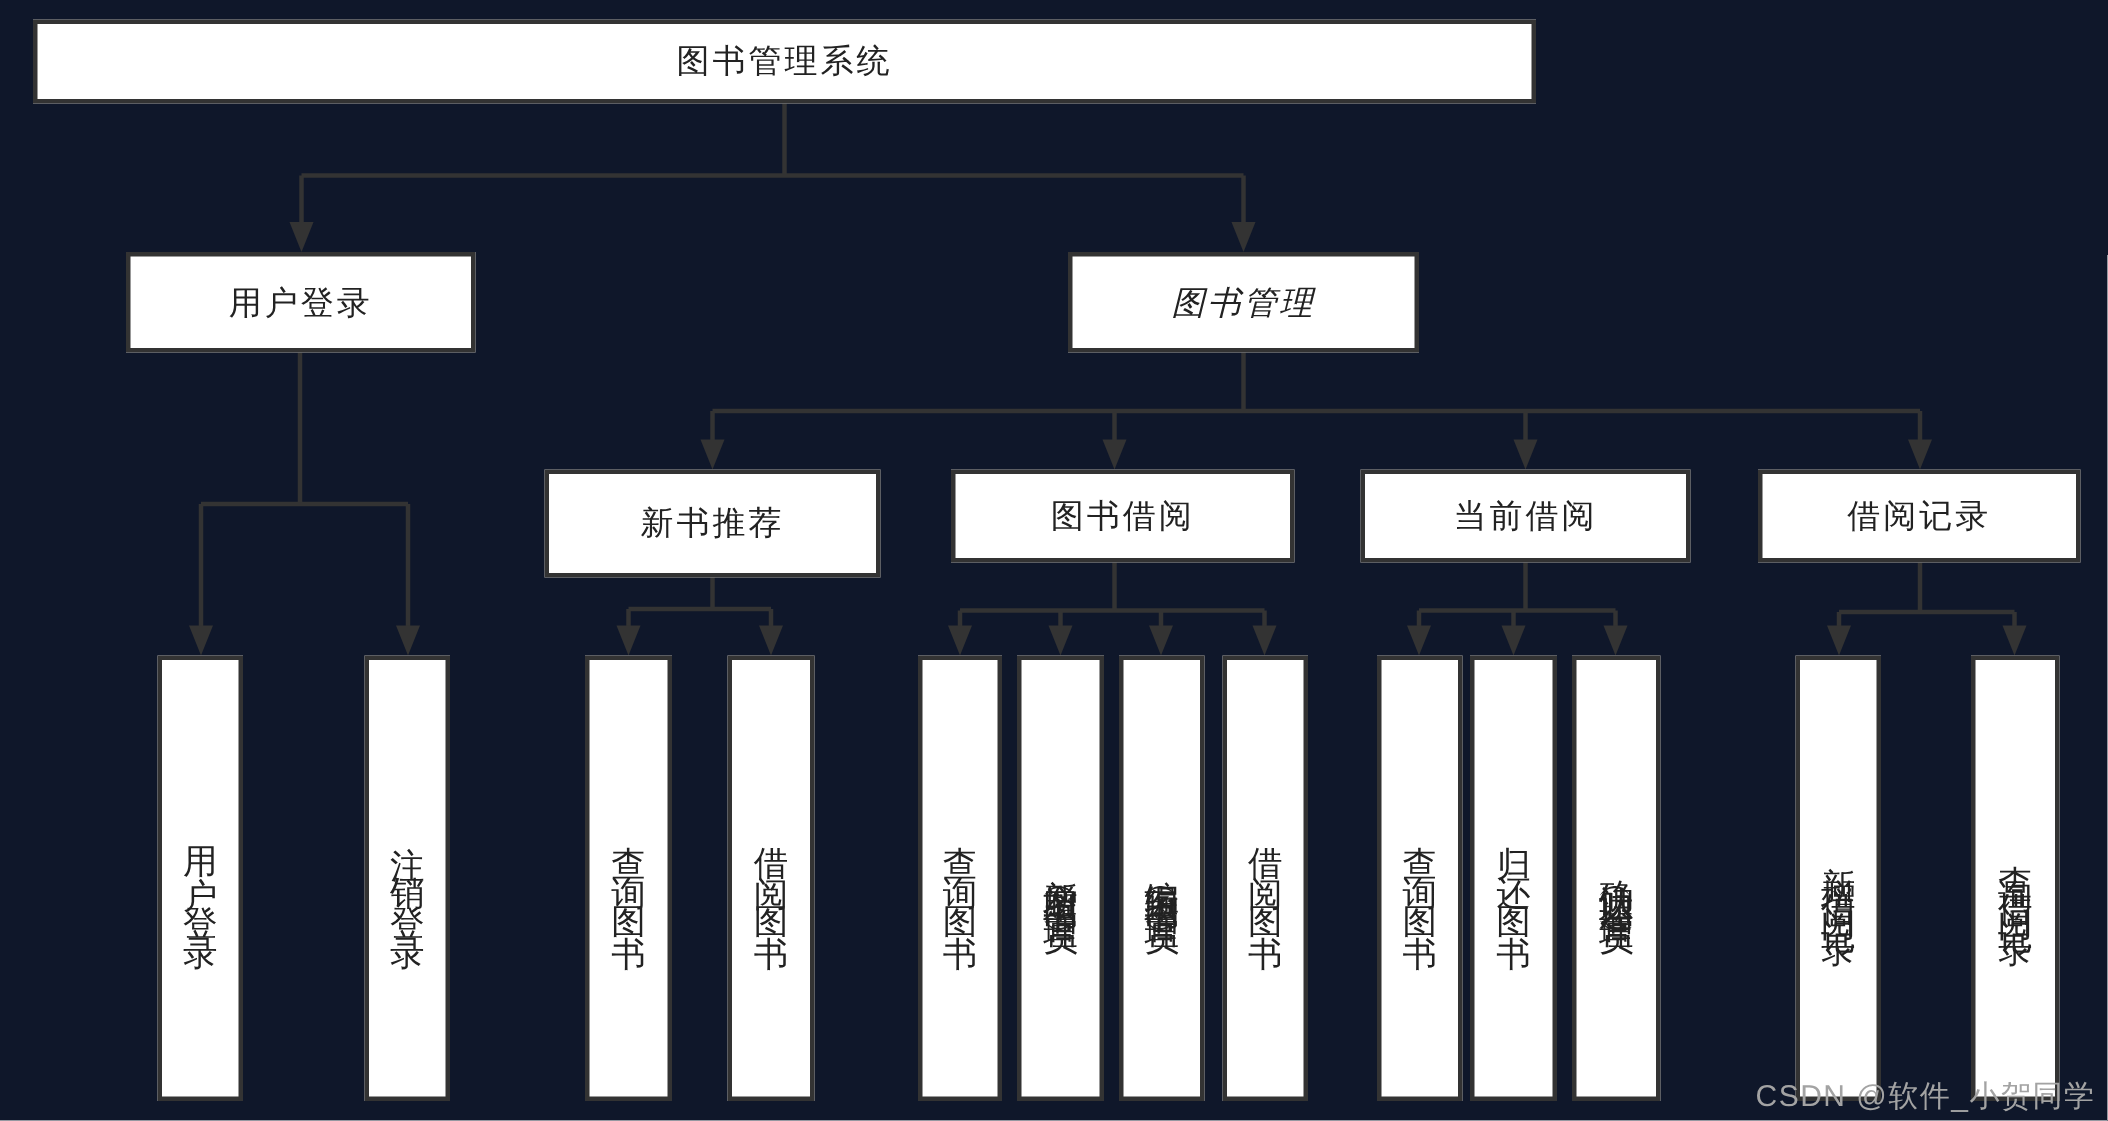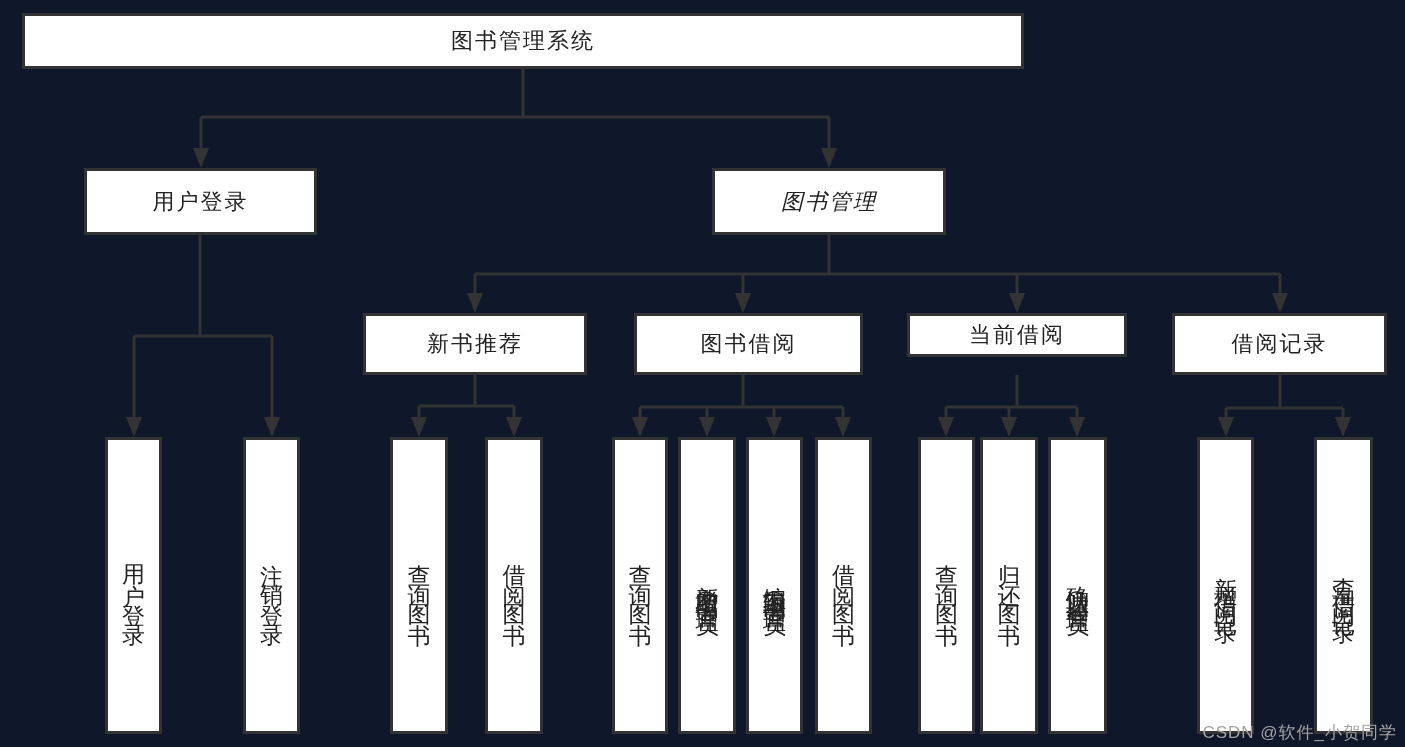--- a/index.html
+++ b/index.html
@@ -40,21 +40,21 @@
     white-space: nowrap;
     line-height: 1;
   }
   .sp4 { letter-spacing: 20px; }
   .sp6 { letter-spacing: 9px; }
   .sp9 { letter-spacing: 4px; }
   #watermark {
     position: absolute;
     right: 8px;
     bottom: 3px;
-    font-size: 17px;
+    font-size: 20px;
     color: #a3a3a3;
     letter-spacing: 1px;
     z-index: 3;
     white-space: nowrap;
   }
 </style>
 </head>
 <body>
 
 <div id="stage">
@@ -103,27 +103,27 @@
     <span class="hlabel">图书管理系统</span>
   </div>
 
   <div class="node" style="left:84px; top:168px; width:233px; height:67px;">
     <span class="hlabel">用户登录</span>
   </div>
   <div class="node" style="left:712px; top:168px; width:234px; height:67px;font-style:italic;">
     <span class="hlabel">图书管理</span>
   </div>
 
-  <div class="node" style="left:363px; top:313px; width:224px; height:62px;font-family:Liberation Serif, serif;">
+  <div class="node" style="left:363px; top:313px; width:224px; height:72px;font-family:Liberation Serif, serif;">
     <span class="hlabel">新书推荐</span>
   </div>
   <div class="node" style="left:634px; top:313px; width:229px; height:62px;">
     <span class="hlabel">图书借阅</span>
   </div>
-  <div class="node" style="left:907px; top:313px; width:220px; height:44px;">
+  <div class="node" style="left:907px; top:313px; width:220px; height:62px;">
     <span class="hlabel">当前借阅</span>
   </div>
   <div class="node" style="left:1172px; top:313px; width:215px; height:62px;">
     <span class="hlabel">借阅记录</span>
   </div>
 
   <div class="node" style="left:105px; top:437px; width:57px; height:297px;">
     <span class="vlabel sp4">用户登录</span>
   </div>
   <div class="node" style="left:243px; top:437px; width:57px; height:297px;">

